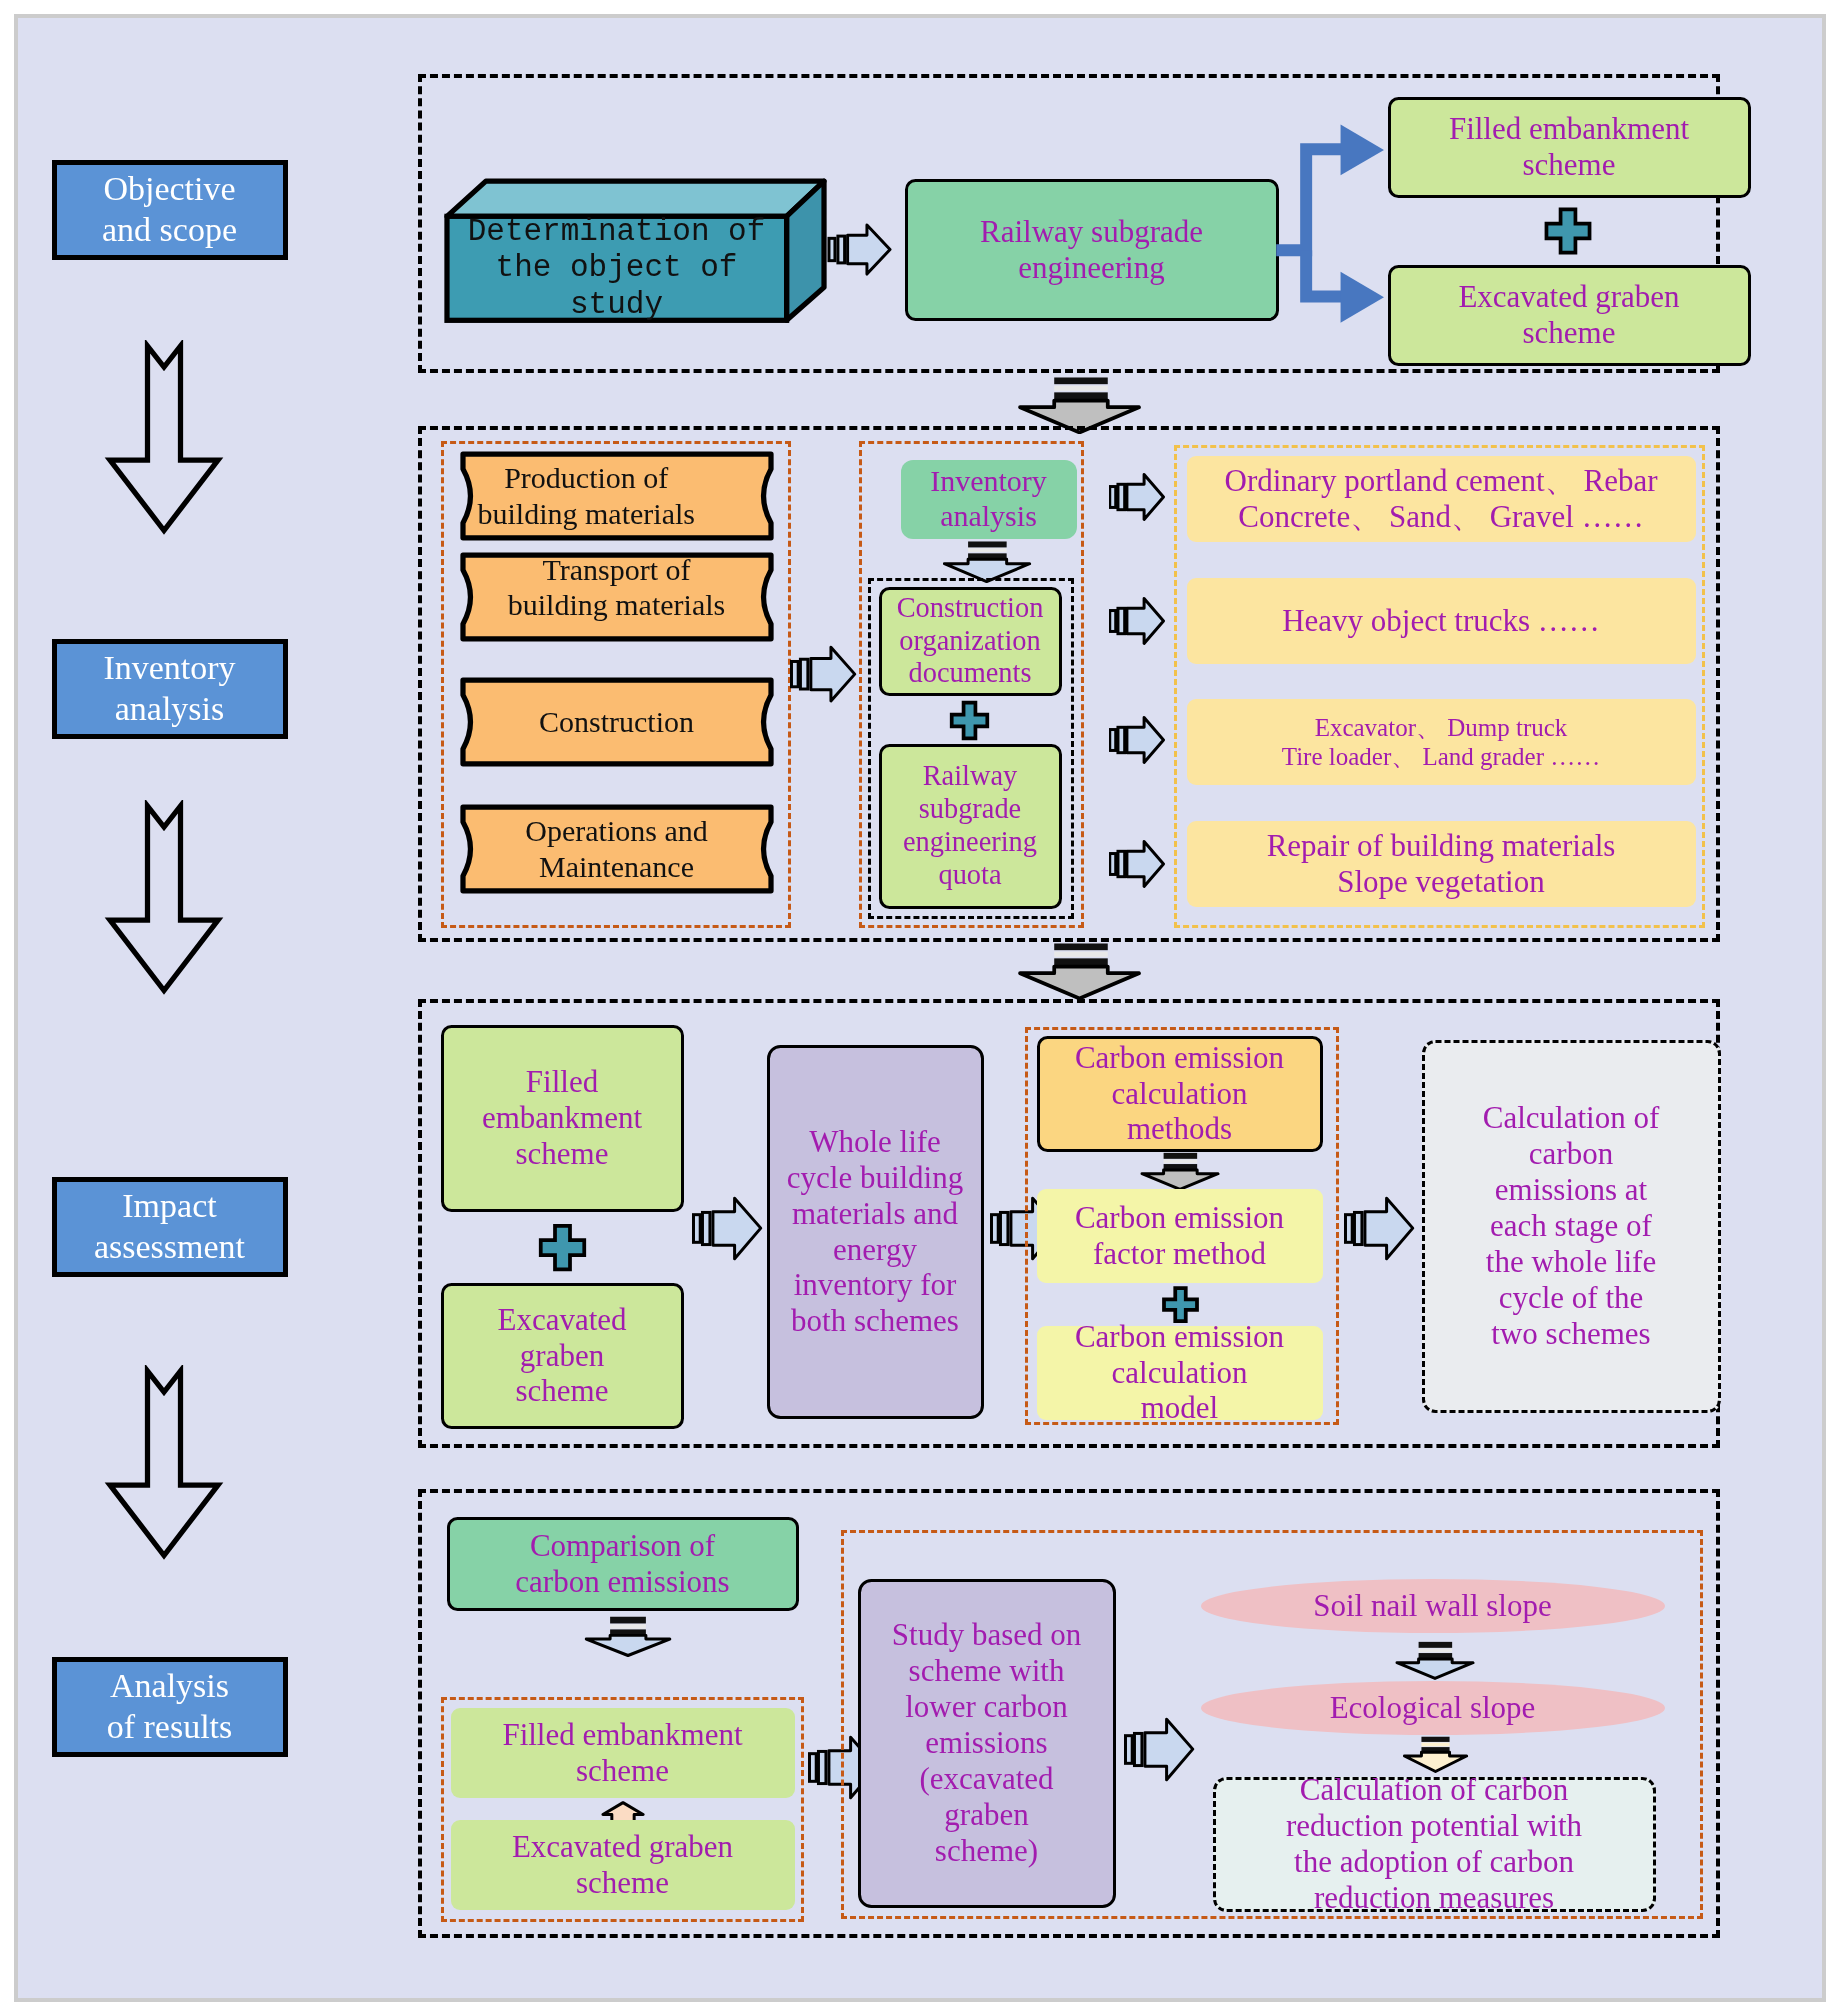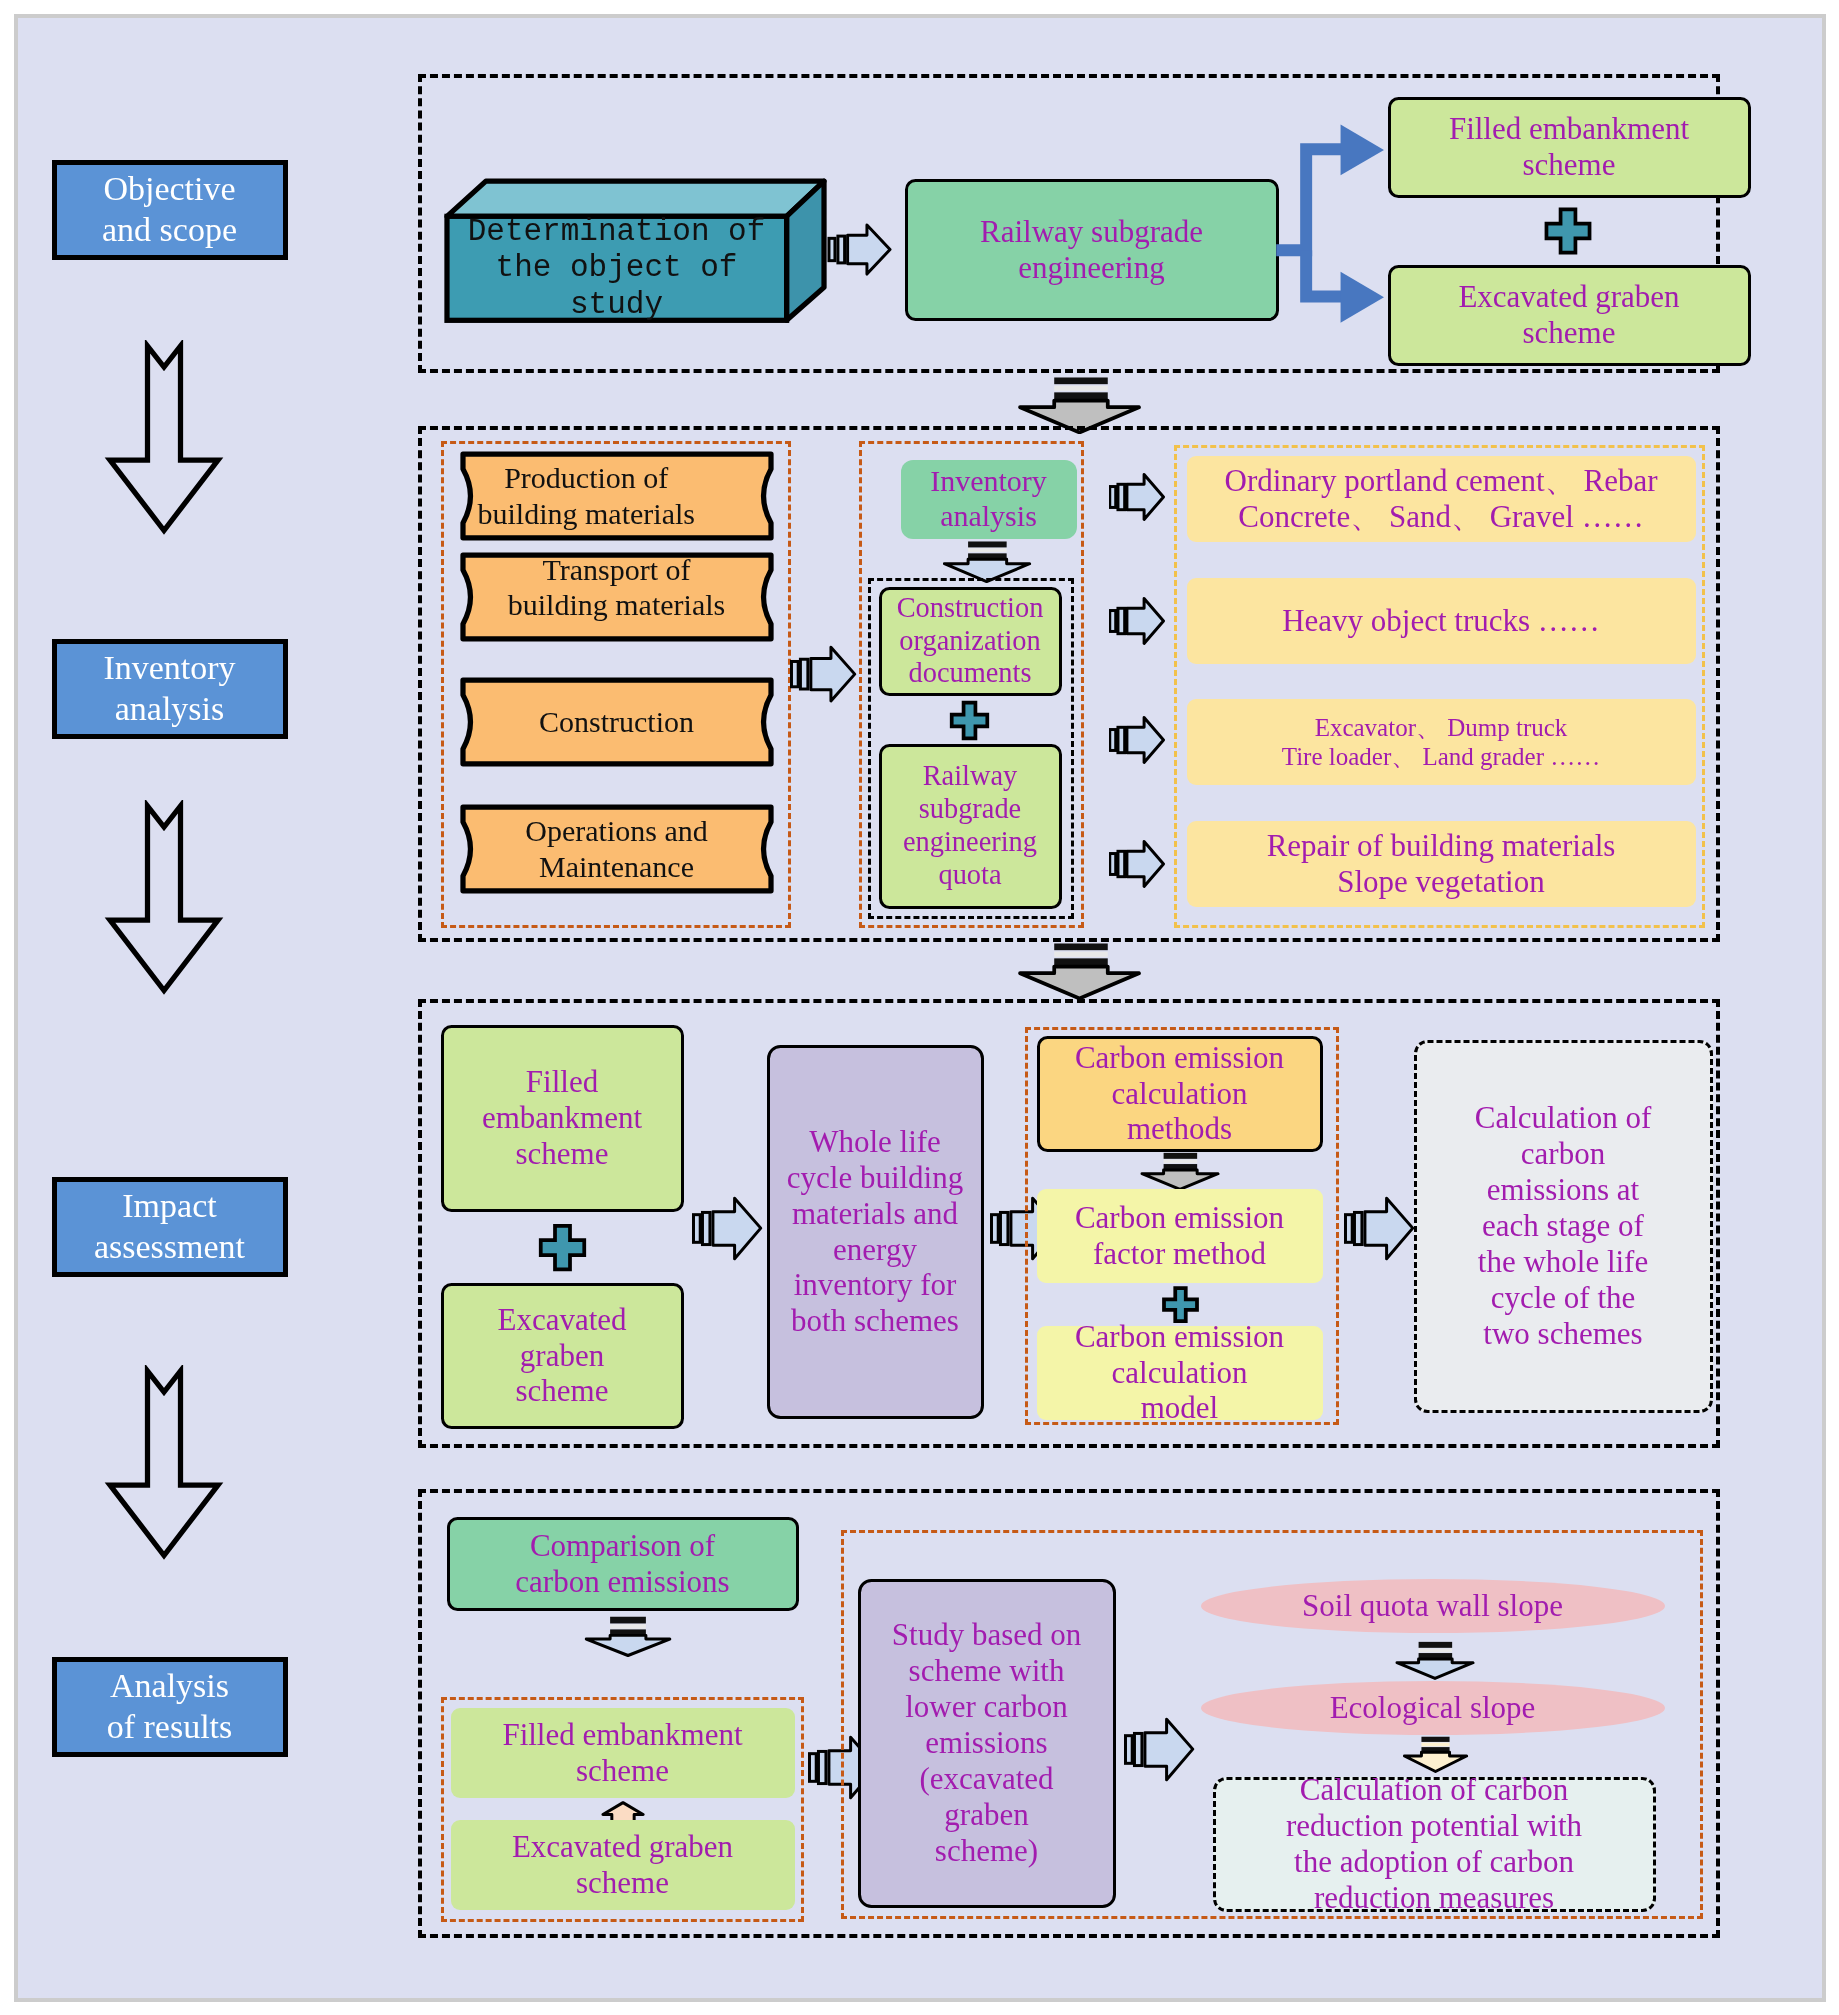--- a/index.html
+++ b/index.html
@@ -46,21 +46,21 @@
     padding:3px 14px;
   }
   .green-lt{background:#cce79b;border:3.7px solid #000000;border-radius:10.5px;}
   .green-md{background:#86d2a7;border:3.7px solid #000000;border-radius:10.5px;}
   .green-md-nb{background:#86d2a7;border:none;border-radius:12px;}
   .green-lt-nb{background:#cce79b;border:none;border-radius:9px;}
   .purple{background:#c6c0de;border:3.7px solid #000000;border-radius:13.5px;}
   .yellow-flat{background:#fce5a0;border:none;border-radius:9px;}
   .yellow-pale{background:#f4f5a8;border:none;border-radius:9px;}
   .amber{background:#fbd681;border:3.7px solid #000000;border-radius:10.5px;}
-  .grey-dash{background:#eaecef;border:3.7px dashed #000000;border-radius:13.5px;}
+  .grey-dash{background:#eaecef;border:3.7px dashed #000000;border-radius:13.5px;margin-left:8px;}
   .mint-dash{background:#e6f0ef;border:3.7px dashed #000000;border-radius:13.5px;}
   .pink-ell{background:#efc0c5;border:none;border-radius:50%;}
   .prep-wrap{position:absolute;}
 
   
   .plus svg{display:block;}
 
   .t{pointer-events:none;}
 </style>
 </head>
@@ -417,21 +417,21 @@
 
   <div class="abs" style="left:1106px;top:1692px;width:71px;height:79px;">
     <svg width="71" height="79" viewBox="0 0 95 105">
       <rect x="2" y="34" width="9" height="37" fill="#c9d8ef" stroke="#000" stroke-width="4"></rect>
       <rect x="14" y="31" width="10" height="43" fill="#c9d8ef" stroke="#000" stroke-width="4"></rect>
       <path d="M28 30 L57 30 L57 12 L92 52 L57 93 L57 75 L28 75 Z" fill="#c9d8ef" stroke="#000" stroke-width="4" stroke-linejoin="round"></path>
     </svg>
   </div>
 
   <div class="abs node pink-ell" style="left:1183px;top:1561px;width:464px;height:54px;font-size:31px;">
-    <span class="t">Soil quota wall slope</span>
+    <span class="t">Soil nail wall slope</span>
   </div>
 
   <div class="abs" style="left:1376px;top:1623px;width:82px;height:39px;">
     <svg width="82" height="39" viewBox="0 0 110 52">
       <rect x="33" y="1" width="45" height="8" fill="#111"></rect>
       <rect x="33" y="10" width="45" height="5" fill="#e8e8e8"></rect>
       <rect x="33" y="16" width="45" height="8" fill="#111"></rect>
       <path d="M33 24 L33 29 L4 29 L55 50 L106 29 L78 29 L78 24 Z" fill="#c9d8ef" stroke="#000" stroke-width="4" stroke-linejoin="round"></path>
     </svg>
   </div>

